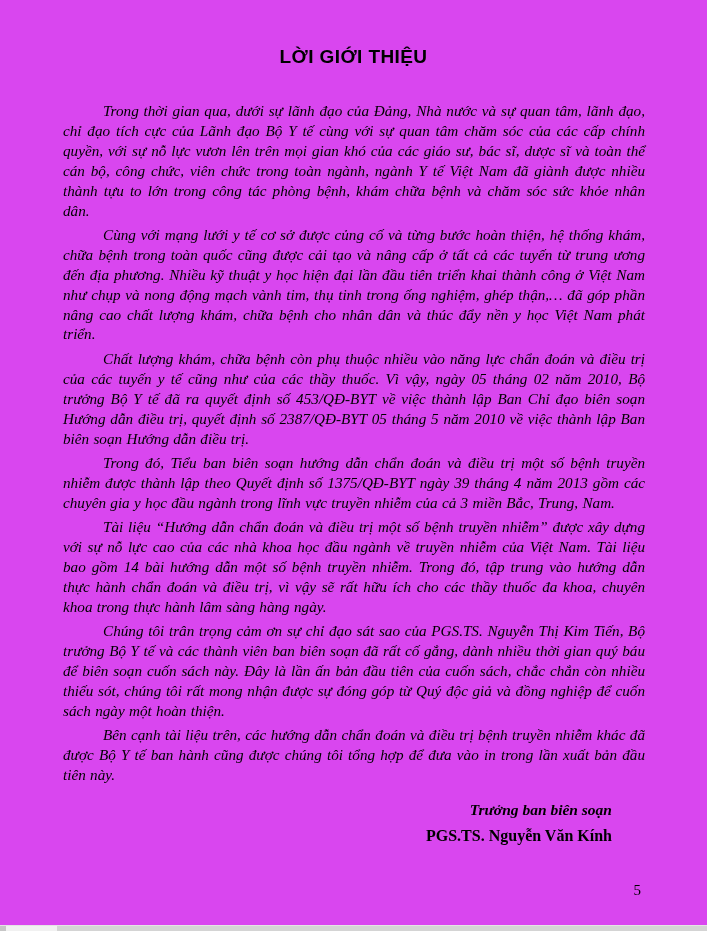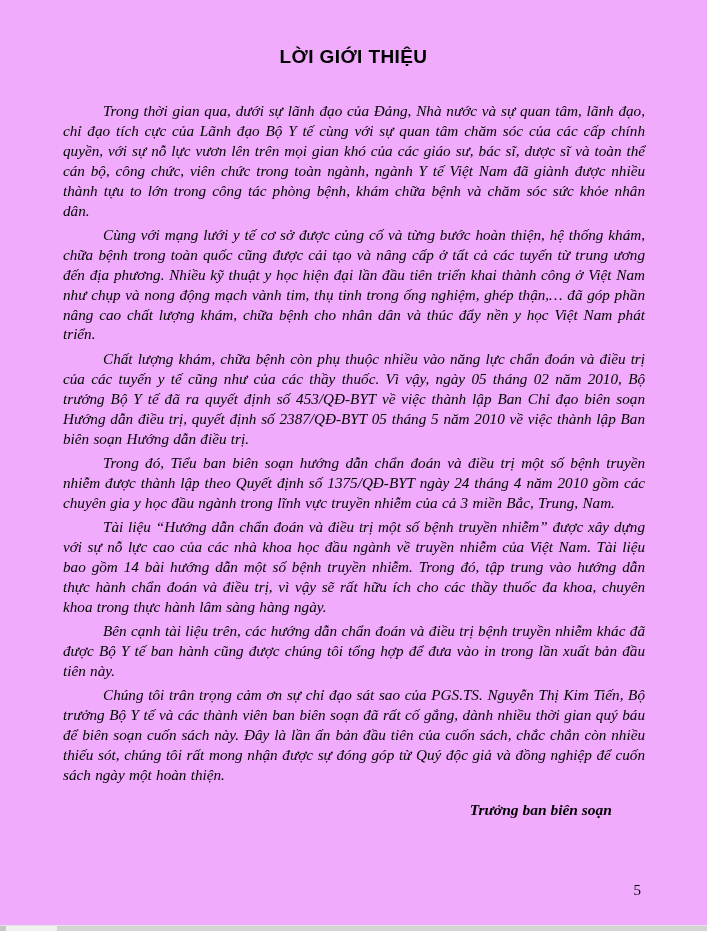--- a/index.html
+++ b/index.html
@@ -11,21 +11,21 @@
     width: 707px;
     height: 931px;
     position: relative;
     overflow: hidden;
     font-family: "Liberation Serif", serif;
     color: #000000;
   }
   .doc-page {
     position: absolute;
     inset: 0;
-    background: #f0abfc;
+    background: #d946ef;
   }
   .doc-title {
     font-family: "Liberation Sans", sans-serif;
     font-weight: bold;
     font-size: 19px;
     letter-spacing: 0.4px;
     text-align: center;
     margin: 46px 0 0 0;
     color: #000000;
   }
@@ -92,28 +92,29 @@
 <body>
 
 <div class="doc-page">
 
   <h1 class="doc-title">LỜI GIỚI THIỆU</h1>
 
   <div class="doc-body">
     <p>Trong thời gian qua, dưới sự lãnh đạo của Đảng, Nhà nước và sự quan tâm, lãnh đạo, chỉ đạo tích cực của Lãnh đạo Bộ Y tế cùng với sự quan tâm chăm sóc của các cấp chính quyền, với sự nỗ lực vươn lên trên mọi gian khó của các giáo sư, bác sĩ, dược sĩ và toàn thể cán bộ, công chức, viên chức trong toàn ngành, ngành Y tế Việt Nam đã giành được nhiều thành tựu to lớn trong công tác phòng bệnh, khám chữa bệnh và chăm sóc sức khỏe nhân dân.</p>
     <p>Cùng với mạng lưới y tế cơ sở được củng cố và từng bước hoàn thiện, hệ thống khám, chữa bệnh trong toàn quốc cũng được cải tạo và nâng cấp ở tất cả các tuyến từ trung ương đến địa phương. Nhiều kỹ thuật y học hiện đại lần đầu tiên triển khai thành công ở Việt Nam như chụp và nong động mạch vành tim, thụ tinh trong ống nghiệm, ghép thận,… đã góp phần nâng cao chất lượng khám, chữa bệnh cho nhân dân và thúc đẩy nền y học Việt Nam phát triển.</p>
     <p>Chất lượng khám, chữa bệnh còn phụ thuộc nhiều vào năng lực chẩn đoán và điều trị của các tuyến y tế cũng như của các thầy thuốc. Vì vậy, ngày 05 tháng 02 năm 2010, Bộ trưởng Bộ Y tế đã ra quyết định số 453/QĐ-BYT về việc thành lập Ban Chỉ đạo biên soạn Hướng dẫn điều trị, quyết định số 2387/QĐ-BYT 05 tháng 5 năm 2010 về việc thành lập Ban biên soạn Hướng dẫn điều trị.</p>
-    <p>Trong đó, Tiểu ban biên soạn hướng dẫn chẩn đoán và điều trị một số bệnh truyền nhiễm được thành lập theo Quyết định số 1375/QĐ-BYT ngày 24 tháng 4 năm 2010 gồm các chuyên gia y học đầu ngành trong lĩnh vực truyền nhiễm của cả 3 miền Bắc, Trung, Nam.</p>
+    <p>Trong đó, Tiểu ban biên soạn hướng dẫn chẩn đoán và điều trị một số bệnh truyền nhiễm được thành lập theo Quyết định số 1375/QĐ-BYT ngày 39 tháng 4 năm 2013 gồm các chuyên gia y học đầu ngành trong lĩnh vực truyền nhiễm của cả 3 miền Bắc, Trung, Nam.</p>
     <p>Tài liệu “Hướng dẫn chẩn đoán và điều trị một số bệnh truyền nhiễm” được xây dựng với sự nỗ lực cao của các nhà khoa học đầu ngành về truyền nhiễm của Việt Nam. Tài liệu bao gồm 14 bài hướng dẫn một số bệnh truyền nhiễm. Trong đó, tập trung vào hướng dẫn thực hành chẩn đoán và điều trị, vì vậy sẽ rất hữu ích cho các thầy thuốc đa khoa, chuyên khoa trong thực hành lâm sàng hàng ngày.</p>
+    <p>Chúng tôi trân trọng cảm ơn sự chỉ đạo sát sao của PGS.TS. Nguyễn Thị Kim Tiến, Bộ trưởng Bộ Y tế và các thành viên ban biên soạn đã rất cố gắng, dành nhiều thời gian quý báu để biên soạn cuốn sách này. Đây là lần ấn bản đầu tiên của cuốn sách, chắc chắn còn nhiều thiếu sót, chúng tôi rất mong nhận được sự đóng góp từ Quý độc giả và đồng nghiệp để cuốn sách ngày một hoàn thiện.</p>
     <p>Bên cạnh tài liệu trên, các hướng dẫn chẩn đoán và điều trị bệnh truyền nhiễm khác đã được Bộ Y tế ban hành cũng được chúng tôi tổng hợp để đưa vào in trong lần xuất bản đầu tiên này.</p>
-    <p>Chúng tôi trân trọng cảm ơn sự chỉ đạo sát sao của PGS.TS. Nguyễn Thị Kim Tiến, Bộ trưởng Bộ Y tế và các thành viên ban biên soạn đã rất cố gắng, dành nhiều thời gian quý báu để biên soạn cuốn sách này. Đây là lần ấn bản đầu tiên của cuốn sách, chắc chắn còn nhiều thiếu sót, chúng tôi rất mong nhận được sự đóng góp từ Quý độc giả và đồng nghiệp để cuốn sách ngày một hoàn thiện.</p>
   </div>
 
   <div class="signature-block">
     <div class="signature-role">Trưởng ban biên soạn</div>
+    <div class="signature-name">PGS.TS. Nguyễn Văn Kính</div>
   </div>
 
   <div class="page-number">5</div>
 
   <div class="hscrollbar">
     <div class="hscroll-corner"></div>
     <div class="hscroll-thumb"></div>
   </div>
 
 </div>

